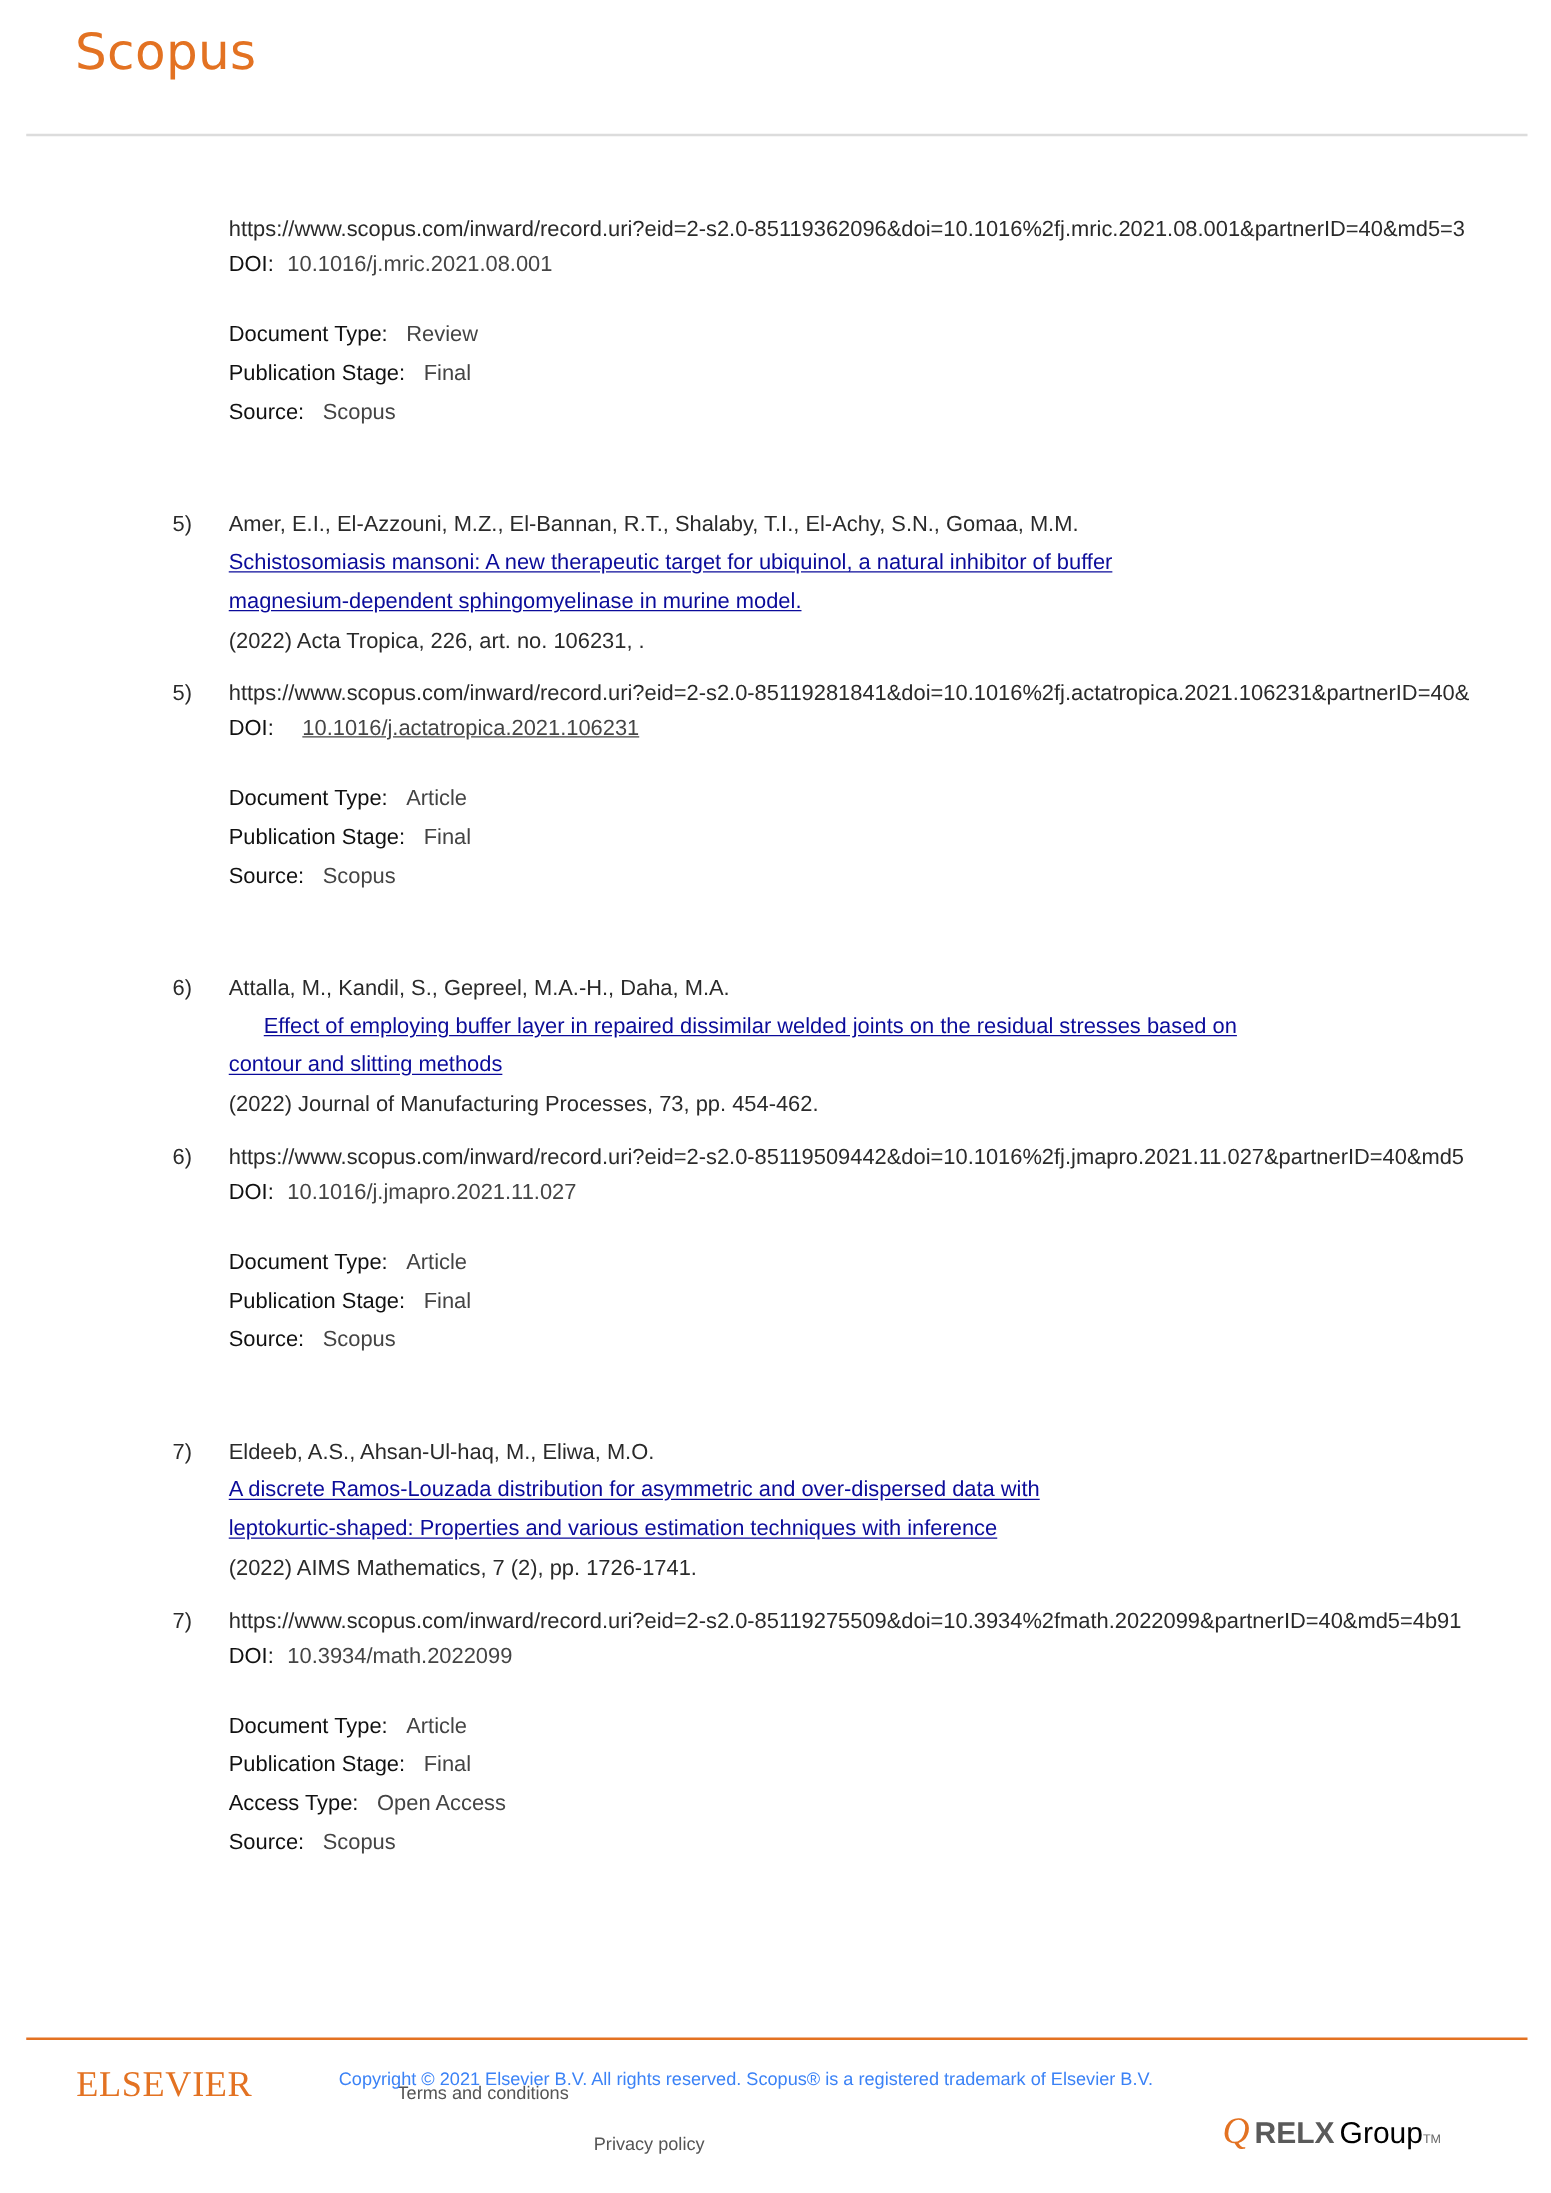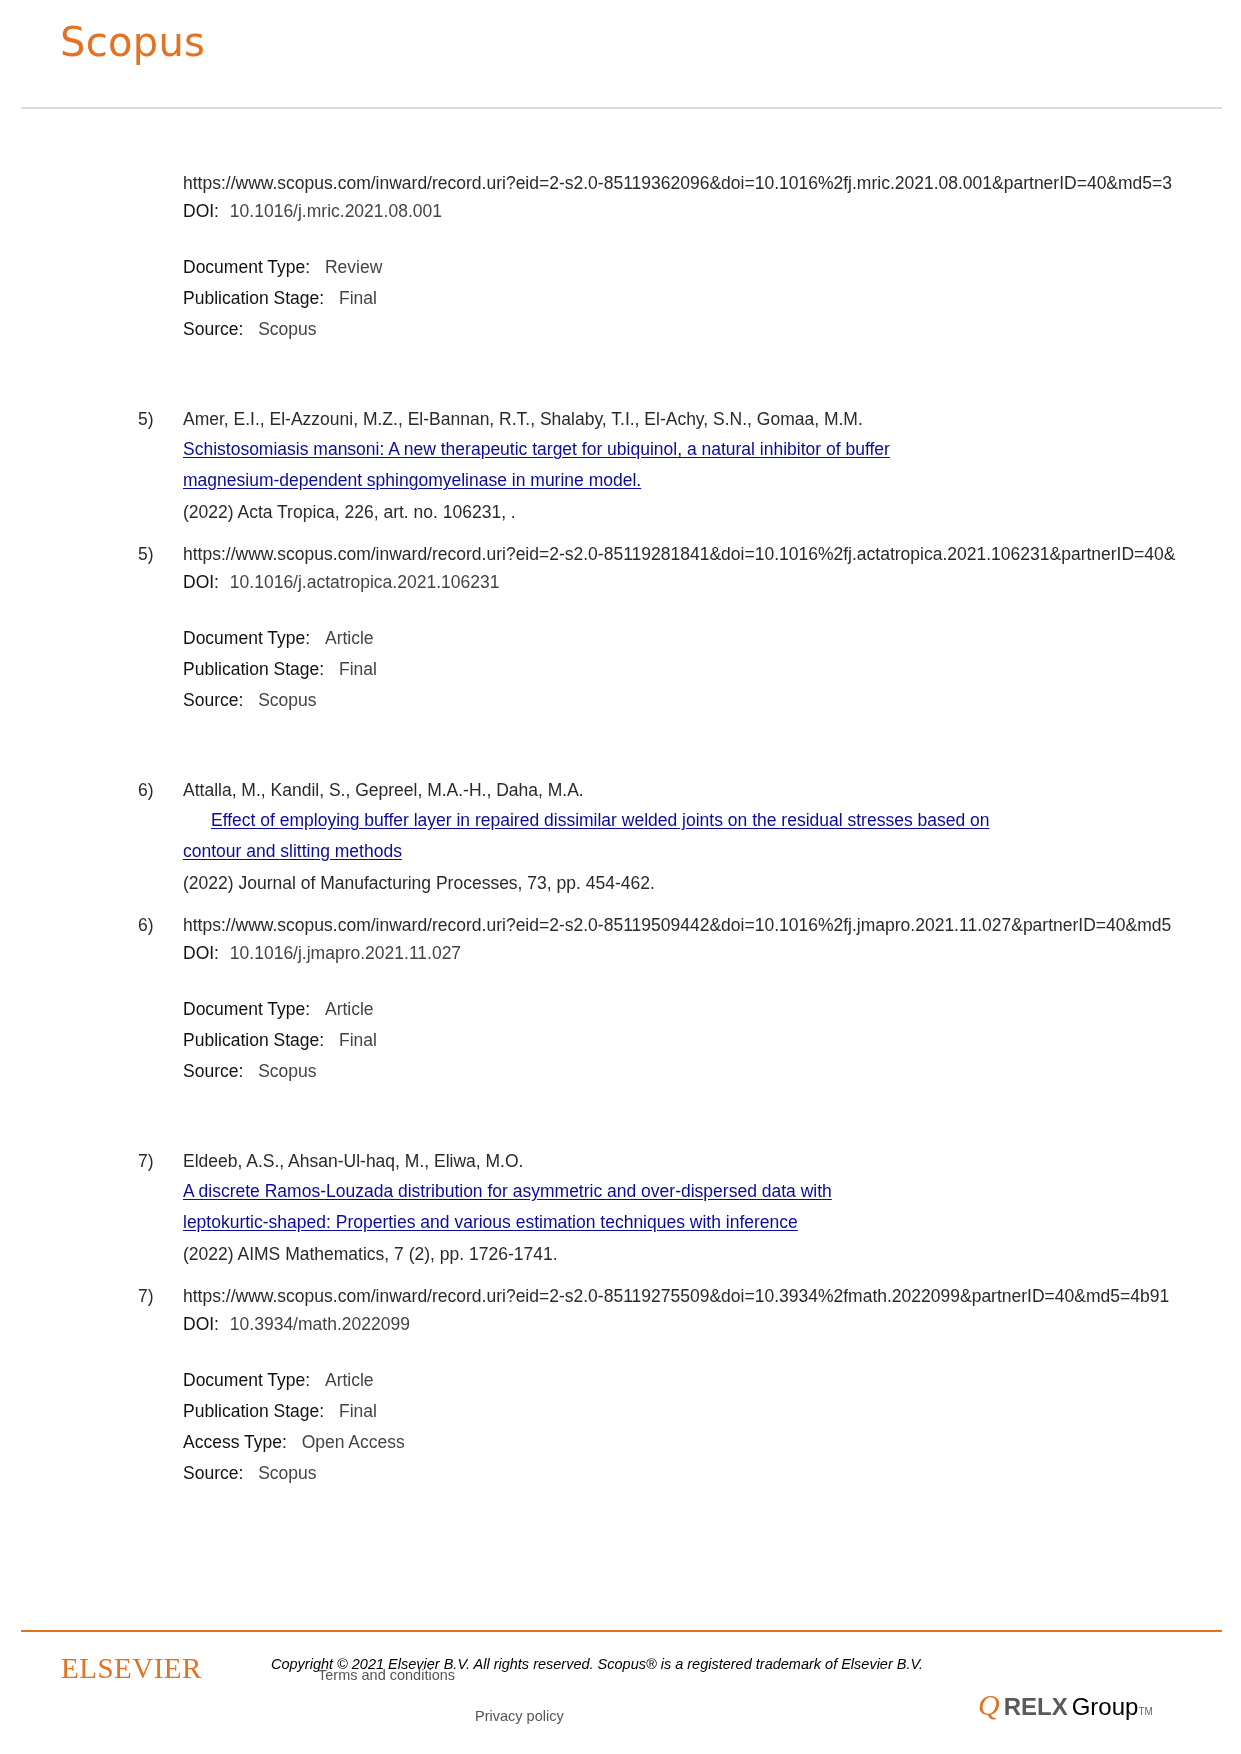--- a/index.html
+++ b/index.html
@@ -93,23 +93,22 @@
       top: 1667px;
       font-size: 14.5px;
       color: #555555;
       cursor: pointer;
     }
     .copyright {
       position: absolute;
       left: 271px;
       top: 1656px;
       font-size: 14.5px;
-      color: #000000;
+      color: #3b82f6;
       white-space: nowrap;
-      font-style: italic;
     }
     .relx {
       position: absolute;
       left: 978px;
       top: 1688px;
       display: flex;
       align-items: baseline;
       font-size: 24px;
       color: #555555;
     }
@@ -165,21 +164,21 @@
   <div>
     <div class="num" style="top:408px;">5)</div>
     <div class="line" style="top:408px;">Amer, E.I., El-Azzouni, M.Z., El-Bannan, R.T., Shalaby, T.I., El-Achy, S.N., Gomaa, M.M.</div>
     <div class="line link" style="top:438px;">Schistosomiasis mansoni: A new therapeutic target for ubiquinol, a natural inhibitor of buffer</div>
     <div class="line link" style="top:469px;">magnesium-dependent sphingomyelinase in murine model.</div>
     <div class="line" style="top:501px;">(2022) Acta Tropica, 226, art. no. 106231, .</div>
     <div class="num" style="top:543px;">5)</div>
     <div class="line url" style="top:543px;">https://www.scopus.com/inward/record.uri?eid=2-s2.0-85119281841&amp;doi=10.1016%2fj.actatropica.2021.106231&amp;partnerID=40&amp;</div>
     <div class="line" style="top:571px;">
       <span class="label">DOI:</span>
-      <span class="value" style="margin-left:6px;">10.1016/j.actatropica.2021.106231</span>
+      <span class="value" style="margin-left:18px;text-decoration:underline;">10.1016/j.actatropica.2021.106231</span>
     </div>
     <div class="line" style="top:627px;">
       <span class="label">Document Type:</span>
       <span class="value">Article</span>
     </div>
     <div class="line" style="top:658px;">
       <span class="label">Publication Stage:</span>
       <span class="value">Final</span>
     </div>
     <div class="line" style="top:689px;">

